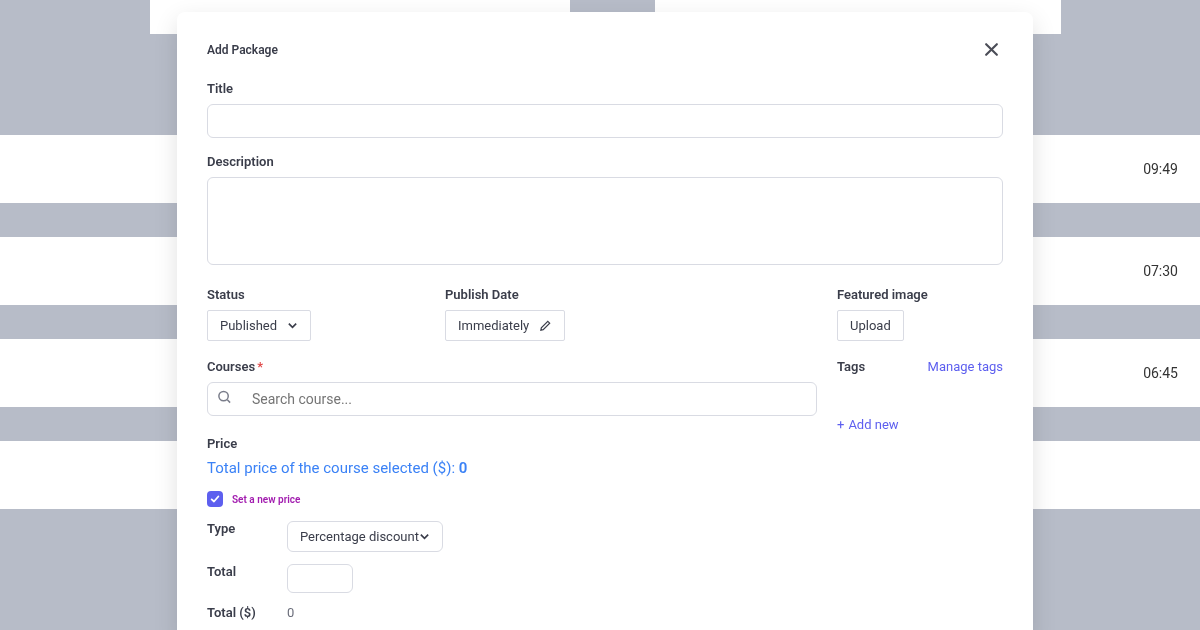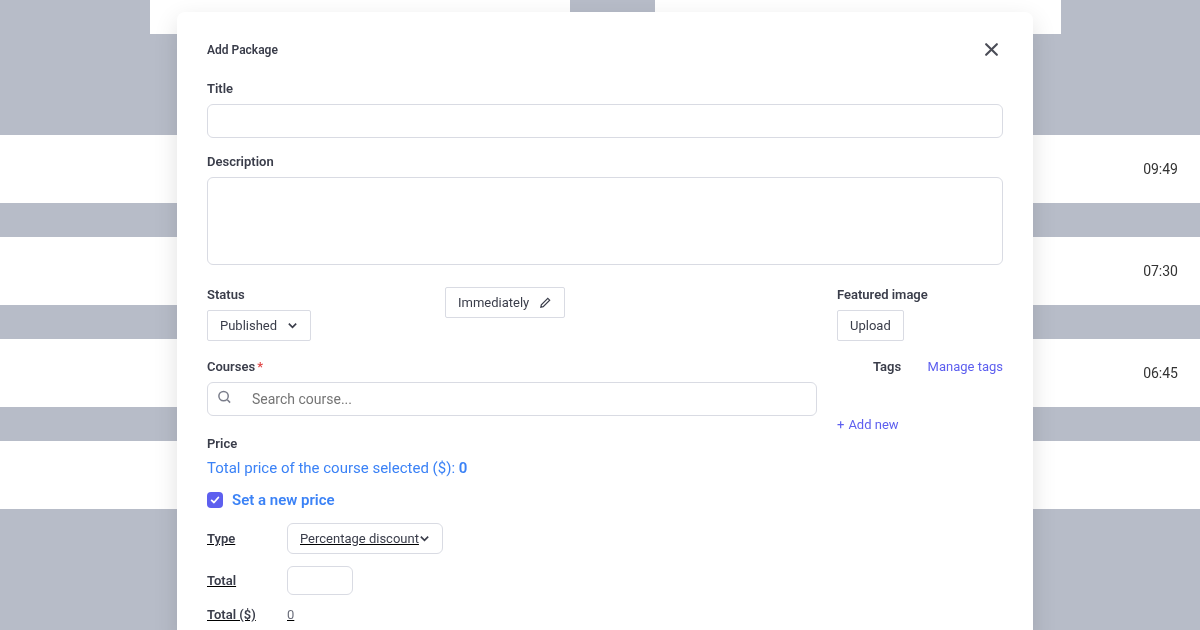--- a/index.html
+++ b/index.html
@@ -118,21 +118,20 @@
     left: 10px;
     top: 50%;
     transform: translateY(-50%);
     color: #7a7d8a;
   }
   .tags-header {
     display: flex;
     justify-content: space-between;
     align-items: flex-start;
     margin-bottom: 40px;
-    margin-left: 36px;
   }
   .link-primary {
     color: #5d5fef;
     font-size: 13px;
     text-decoration: none;
     cursor: pointer;
   }
   .add-new {
     color: #5d5fef;
     font-size: 13px;
@@ -152,26 +151,25 @@
   }
   .checkbox {
     width: 16px; height: 16px;
     border-radius: 4px;
     background: #5d5fef;
     display: flex;
     align-items: center;
     justify-content: center;
     cursor: pointer;
   }
-  .checkbox-label { font-size: 15px; font-weight: 600; color: #3b82f6; cursor: pointer; }
+  .checkbox-label { font-size: 10px; font-weight: 600; color: #a21caf; cursor: pointer; }
   .kv-row {
     display: flex;
-    align-items: center;
+    align-items: flex-start;
     margin-bottom: 12px;
-    text-decoration: underline;
   }
   .kv-label { width: 80px; font-size: 13px; font-weight: 600; color: #3a3d4a; }
   .type-select {
     border: 1px solid #d9dbe3;
     border-radius: 6px;
     padding: 7px 12px;
     font-size: 13px;
     color: #3a3d4a;
     display: inline-flex;
     align-items: center;
@@ -229,20 +227,21 @@
     <div class="col-status">
       <label class="form-label">Status</label>
       <button class="control-btn">
         <span>Published</span>
         <svg width="11" height="11" viewBox="0 0 12 12" fill="none" stroke="currentColor" stroke-width="1.8">
             <polyline points="2,4 6,8 10,4"></polyline>
           </svg>
       </button>
     </div>
     <div class="col-publish">
+      <label class="form-label">Publish Date</label>
       <button class="control-btn">
         <span>Immediately</span>
         <svg width="13" height="13" viewBox="0 0 14 14" fill="none" stroke="currentColor" stroke-width="1.3">
             <path d="M9.5 2.5 L11.5 4.5 L4.5 11.5 L2 12 L2.5 9.5 Z"></path>
           </svg>
       </button>
     </div>
     <div class="col-featured">
       <label class="form-label">Featured image</label>
       <button class="control-btn">

